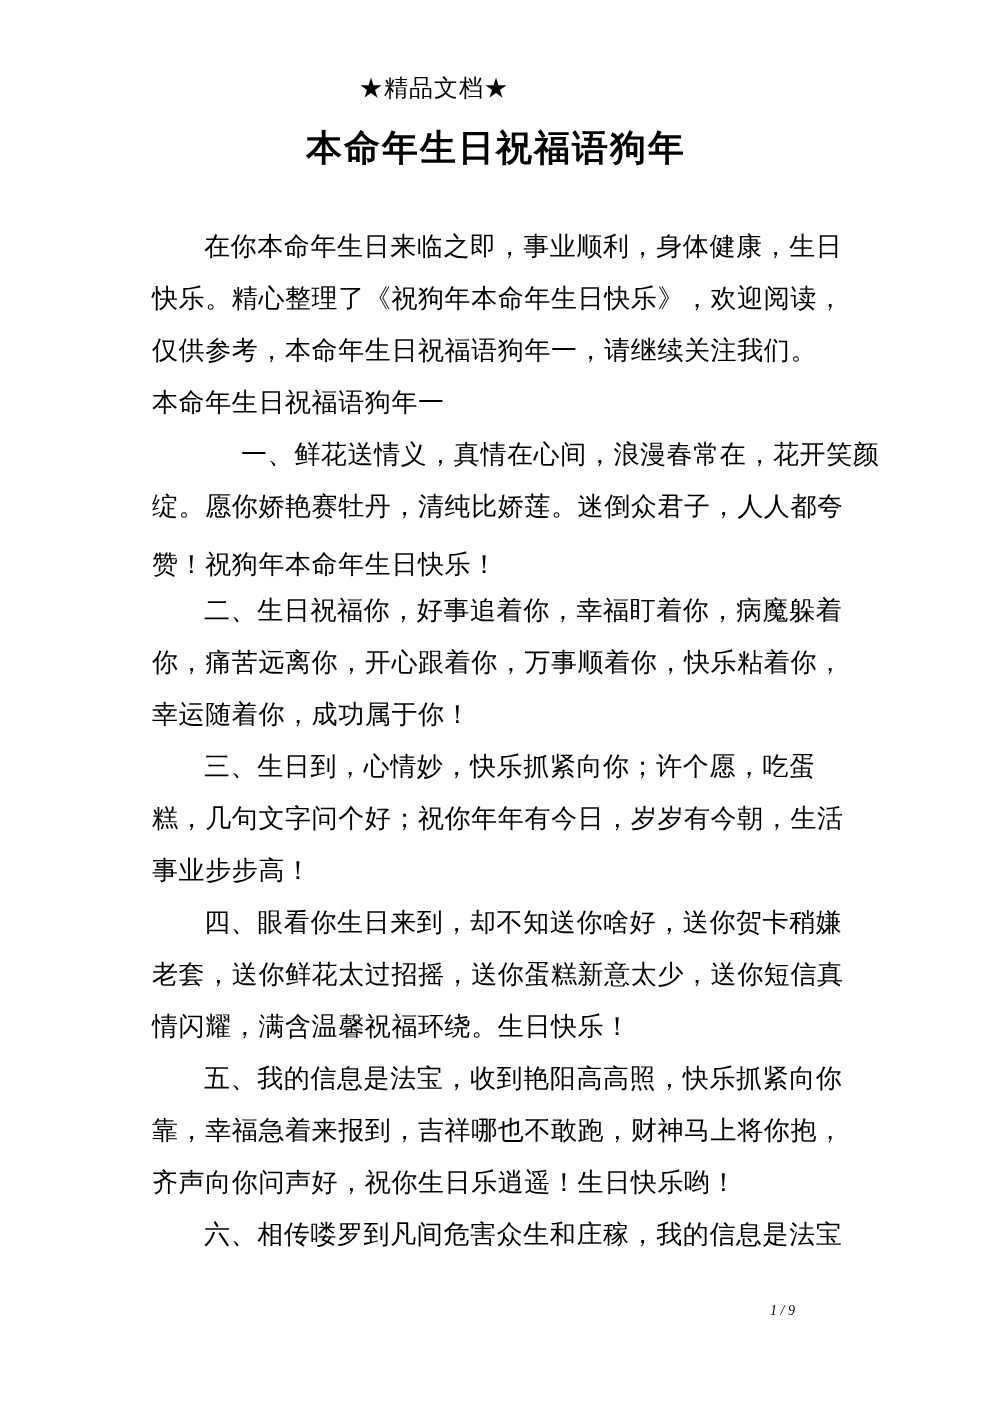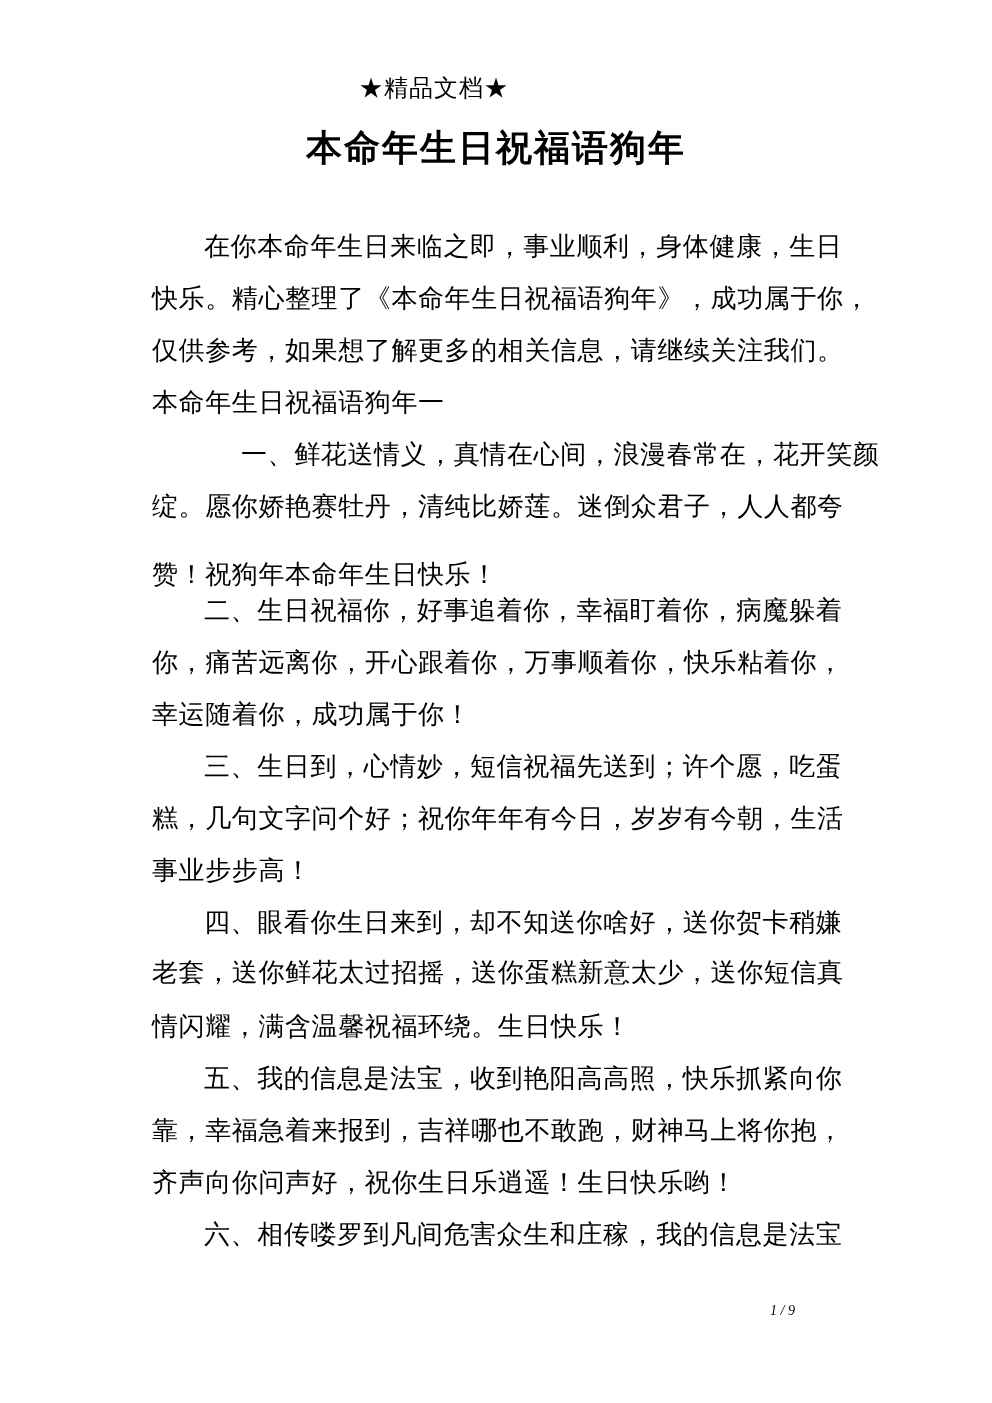--- a/index.html
+++ b/index.html
@@ -65,34 +65,34 @@
   </style>
 </head>
 <body>
 
 <div class="header-mark">★精品文档★</div>
 
 <h1 class="doc-title" style="margin:0;">本命年生日祝福语狗年</h1>
 
 <div class="body-text">
   <div class="line indent" style="top:0px;">在你本命年生日来临之即，事业顺利，身体健康，生日</div>
-  <div class="line" style="top:52px;">快乐。精心整理了《本命年生日祝福语狗年》，成功属于你，</div>
-  <div class="line" style="top:104px;">仅供参考，如果想了解更多的相关信息，请继续关注我们。</div>
+  <div class="line" style="top:52px;">快乐。精心整理了《祝狗年本命年生日快乐》，欢迎阅读，</div>
+  <div class="line" style="top:104px;">仅供参考，本命年生日祝福语狗年一，请继续关注我们。</div>
   <div class="line" style="top:156px;">本命年生日祝福语狗年一</div>
   <div class="line indent" style="top:208px;margin-left:37px;">一、鲜花送情义，真情在心间，浪漫春常在，花开笑颜</div>
   <div class="line" style="top:260px;">绽。愿你娇艳赛牡丹，清纯比娇莲。迷倒众君子，人人都夸</div>
-  <div class="line" style="top:328px;">赞！祝狗年本命年生日快乐！</div>
+  <div class="line" style="top:318px;">赞！祝狗年本命年生日快乐！</div>
   <div class="line indent" style="top:364px;">二、生日祝福你，好事追着你，幸福盯着你，病魔躲着</div>
   <div class="line" style="top:416px;">你，痛苦远离你，开心跟着你，万事顺着你，快乐粘着你，</div>
   <div class="line" style="top:468px;">幸运随着你，成功属于你！</div>
-  <div class="line indent" style="top:520px;">三、生日到，心情妙，短信祝福先送到；许个愿，吃蛋</div>
+  <div class="line indent" style="top:520px;">三、生日到，心情妙，快乐抓紧向你；许个愿，吃蛋</div>
   <div class="line" style="top:572px;">糕，几句文字问个好；祝你年年有今日，岁岁有今朝，生活</div>
   <div class="line" style="top:624px;">事业步步高！</div>
   <div class="line indent" style="top:676px;">四、眼看你生日来到，却不知送你啥好，送你贺卡稍嫌</div>
-  <div class="line" style="top:728px;font-family:Liberation Mono, monospace;">老套，送你鲜花太过招摇，送你蛋糕新意太少，送你短信真</div>
+  <div class="line" style="top:728px;">老套，送你鲜花太过招摇，送你蛋糕新意太少，送你短信真</div>
   <div class="line" style="top:780px;">情闪耀，满含温馨祝福环绕。生日快乐！</div>
   <div class="line indent" style="top:832px;">五、我的信息是法宝，收到艳阳高高照，快乐抓紧向你</div>
   <div class="line" style="top:884px;">靠，幸福急着来报到，吉祥哪也不敢跑，财神马上将你抱，</div>
   <div class="line" style="top:936px;">齐声向你问声好，祝你生日乐逍遥！生日快乐哟！</div>
   <div class="line indent" style="top:988px;">六、相传喽罗到凡间危害众生和庄稼，我的信息是法宝</div>
 </div>
 
 <div class="page-number">1 / 9</div>
 
 </body></html>

